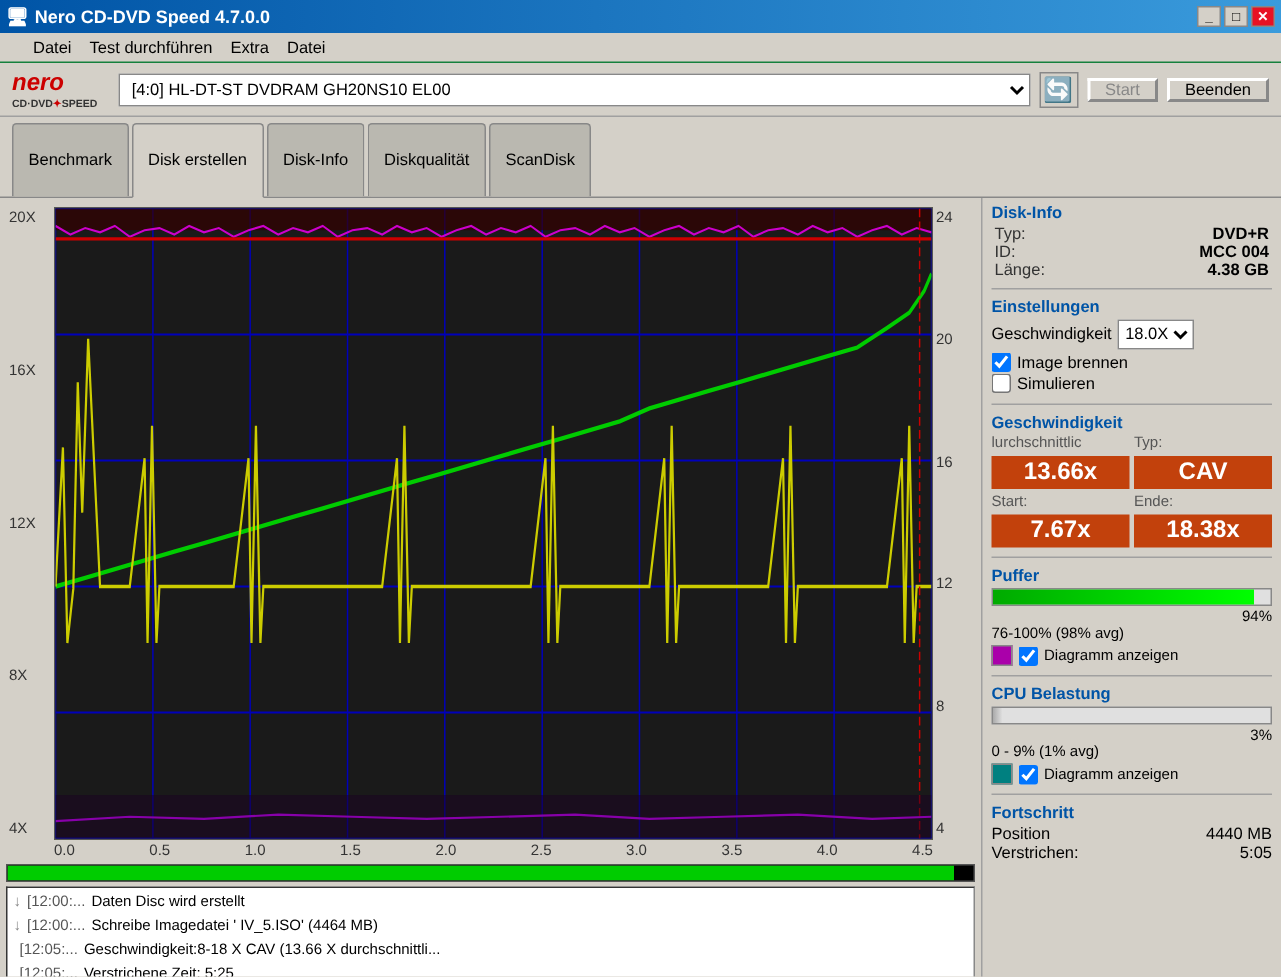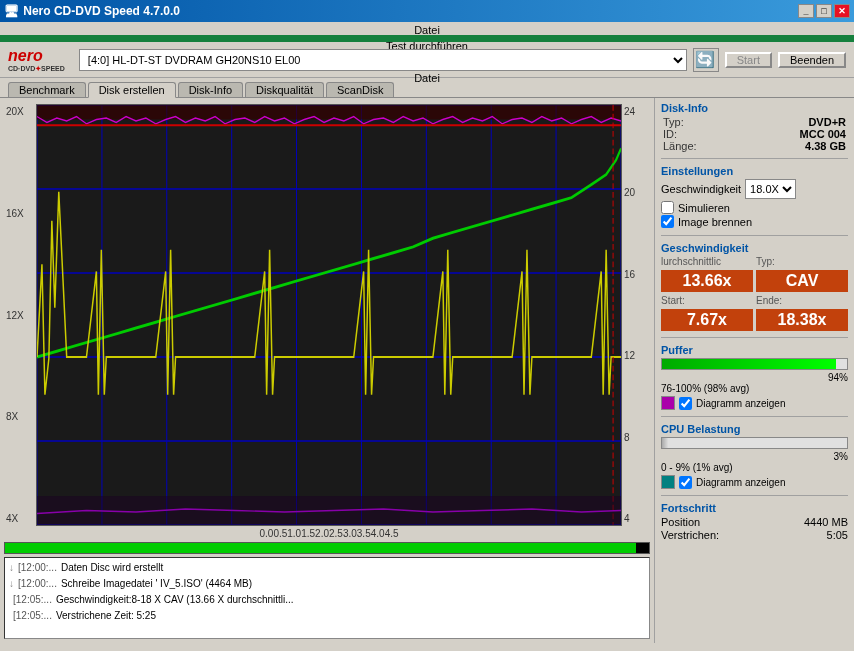--- a/index.html
+++ b/index.html
@@ -27,23 +27,22 @@
       font-size: 9px; cursor: pointer; color: #000;
     }
     .titlebar-btn.close { background: #e81123; color: white; }
 
     
     .menubar {
       background: #d4d0c8;
       height: 20px;
       display: flex;
       align-items: center;
-      padding: 0 4px;
-      border-bottom: 7px solid #15803d;
-      flex-direction: column;
+      padding: 0 16px;
+      border-bottom: 1px solid #15803d;
     }
     .menubar-item { padding: 2px 6px; font-size: 11px; cursor: pointer; }
 
     
     .toolbar {
       background: #d4d0c8;
       height: 36px;
       display: flex;
       align-items: center;
       padding: 4px 8px;
@@ -80,21 +79,21 @@
 
     
     .tabs {
       background: #d4d0c8;
       padding: 4px 8px 0;
       display: flex;
       gap: 2px;
       border-bottom: 1px solid #888;
     }
     .tab {
-      padding: 1px 10px;
+      padding: 18px 10px;
       border: 1px solid #888;
       border-bottom: none;
       background: #bab8b0;
       cursor: pointer;
       font-size: 11px;
       border-radius: 3px 3px 0 0;
     }
     .tab.active {
       background: #d4d0c8;
       border-bottom: 1px solid #d4d0c8;
@@ -330,21 +329,21 @@
       <div style="position:absolute; right:0; top:0; bottom:0; width:28px; display:flex; flex-direction:column; justify-content:space-between; padding:2px 2px; font-size:10px; color:#333;">
         <span>24</span>
         <span>20</span>
         <span>16</span>
         <span>12</span>
         <span>8</span>
         <span>4</span>
       </div>
     </div>
 
-    <div class="x-axis" style="padding-left:32px; padding-right:28px;justify-content:center;">
+    <div class="x-axis" style="padding-left:32px; padding-right:28px;">
       <span>0.0</span>
       <span>0.5</span>
       <span>1.0</span>
       <span>1.5</span>
       <span>2.0</span>
       <span>2.5</span>
       <span>3.0</span>
       <span>3.5</span>
       <span>4.0</span>
       <span>4.5</span>
@@ -400,26 +399,26 @@
 
     <div>
       <div class="panel-section-title">Einstellungen</div>
       <div class="settings-row">
         <span>Geschwindigkeit</span>
         <select class="speed-select">
           <option>18.0X</option>
         </select>
       </div>
       <div class="checkbox-row">
+        <input type="checkbox" checked="" style="">
+        <span>Image brennen</span>
+      </div>
+      <div class="checkbox-row">
         <input type="checkbox" style="">
         <span>Simulieren</span>
-      </div>
-      <div class="checkbox-row">
-        <input type="checkbox" checked="" style="">
-        <span>Image brennen</span>
       </div>
     </div>
 
     <div class="section-divider"></div>
 
     <div>
       <div class="panel-section-title">Geschwindigkeit</div>
       <div style="display:grid; grid-template-columns:1fr 1fr; gap:3px; font-size:10px; margin-bottom:3px;">
         <span style="color:#555;">lurchschnittlic</span>
         <span style="color:#555;">Typ:</span>

